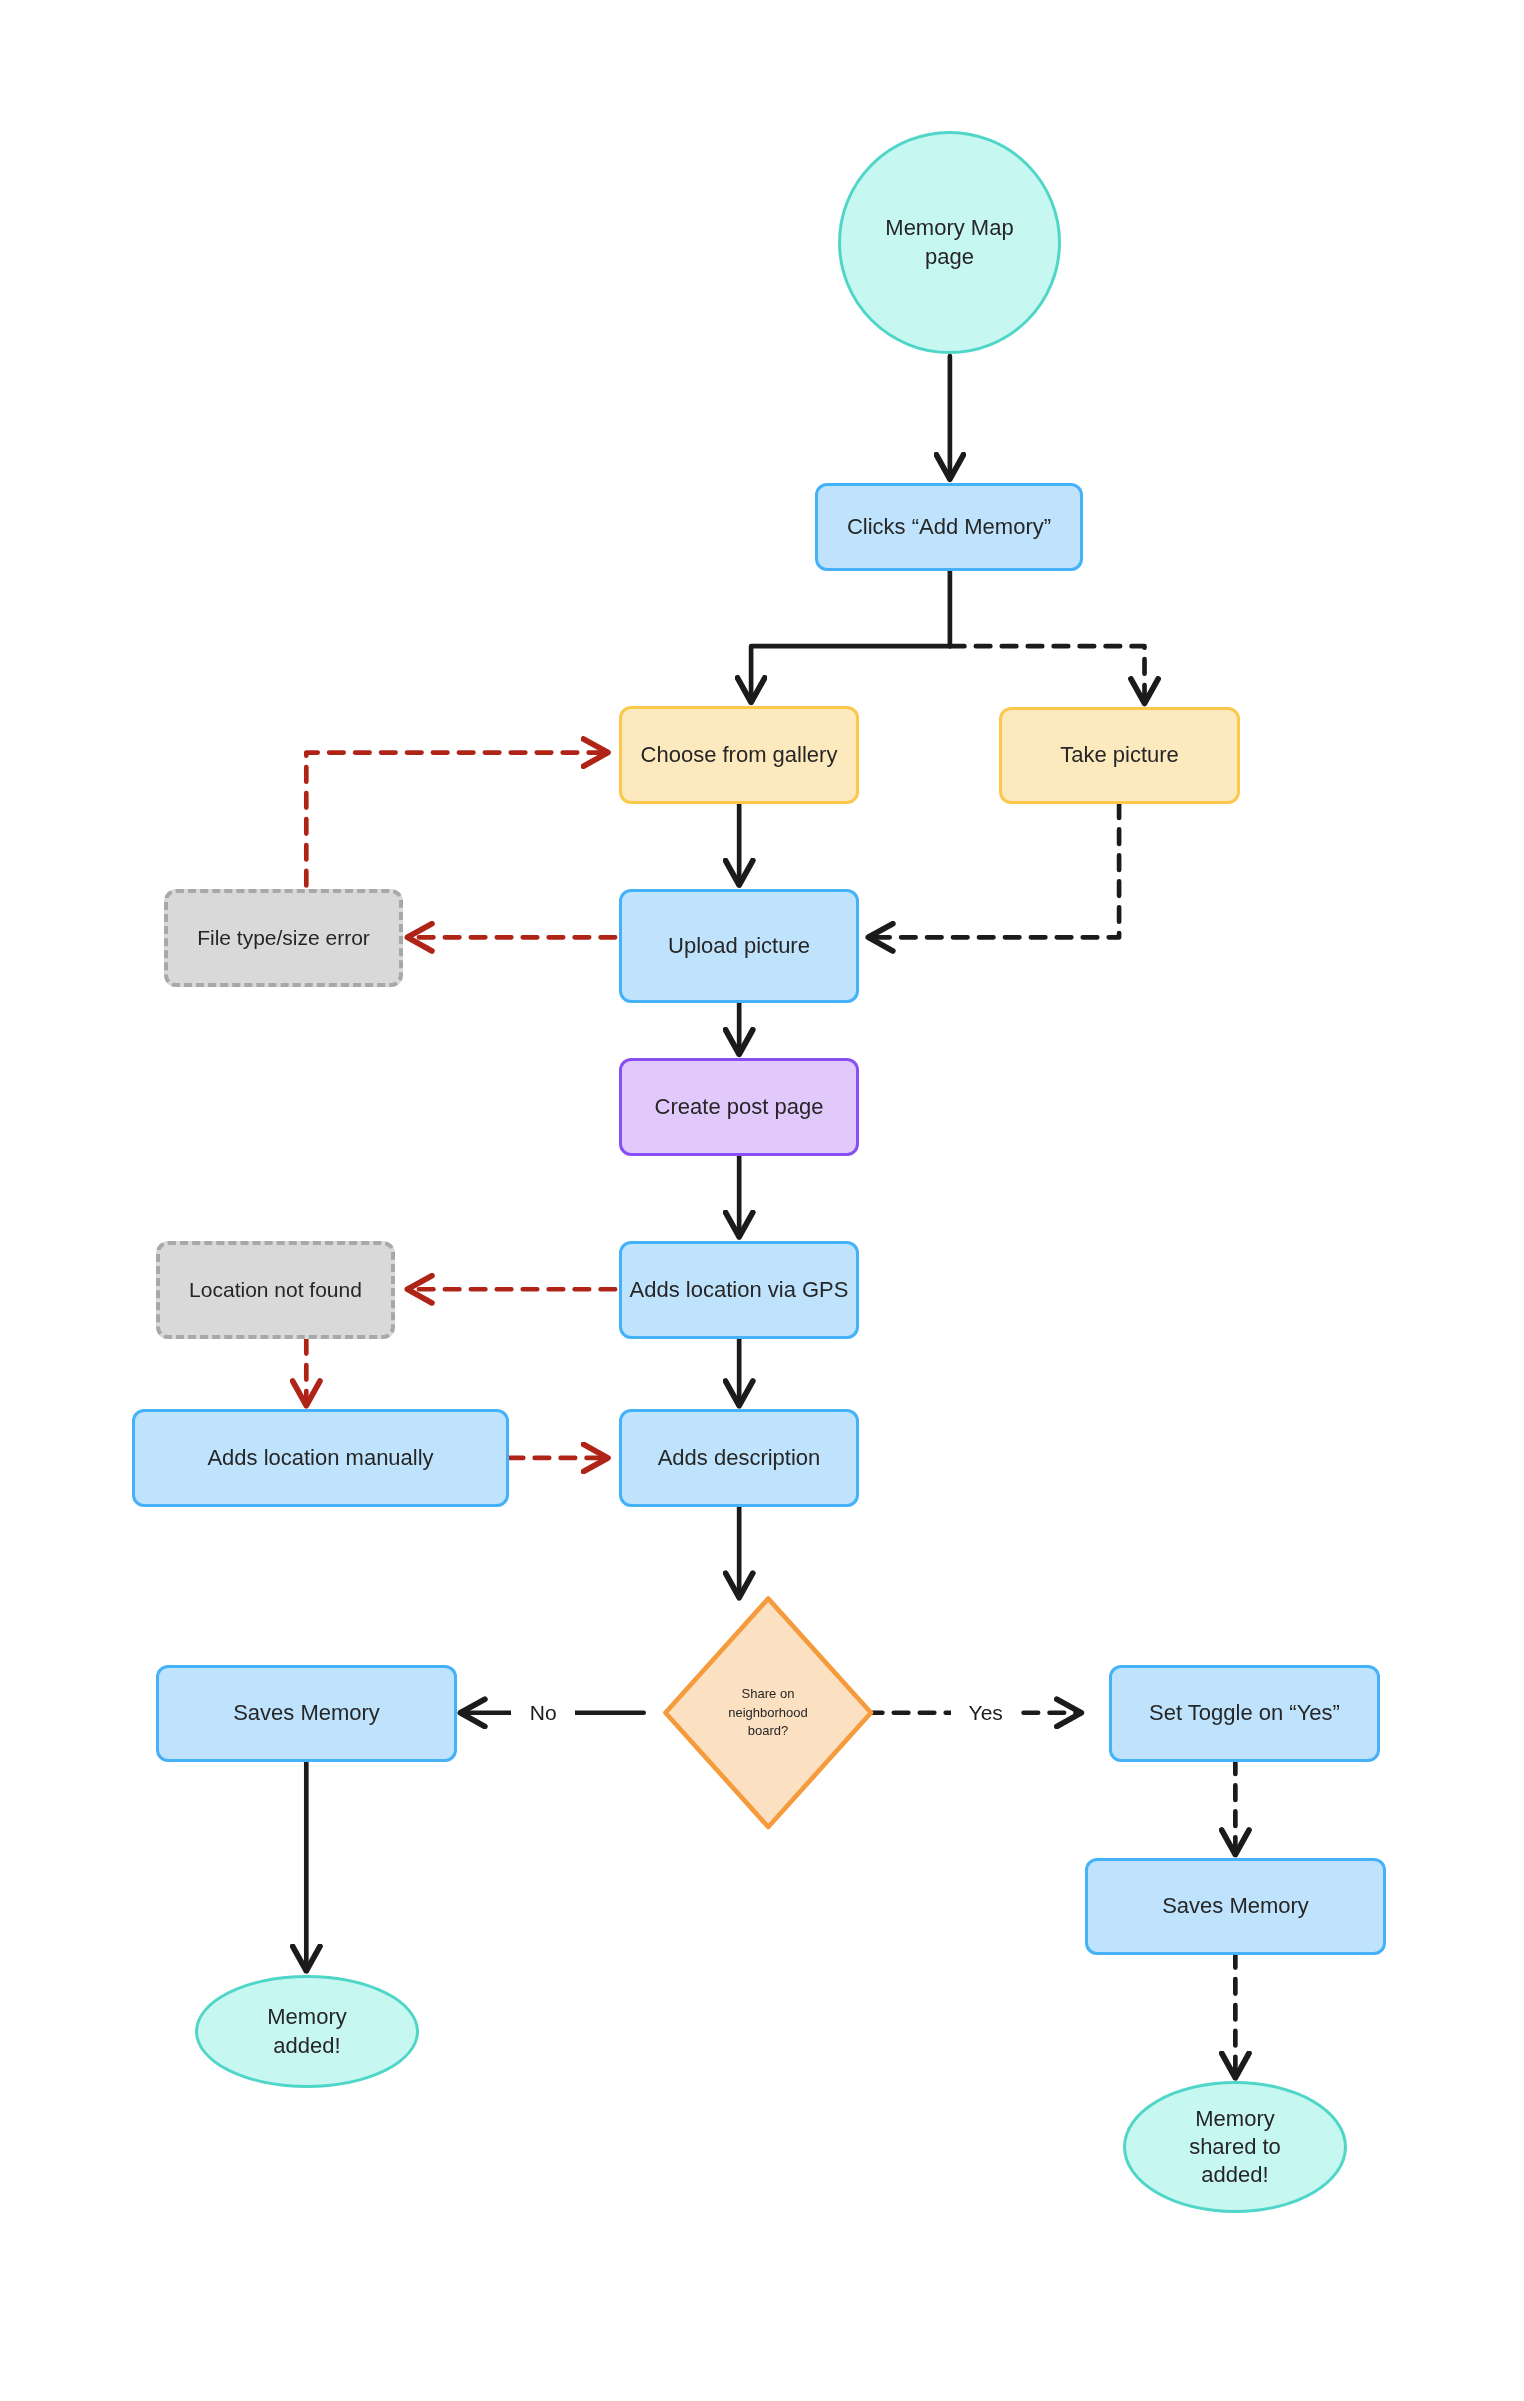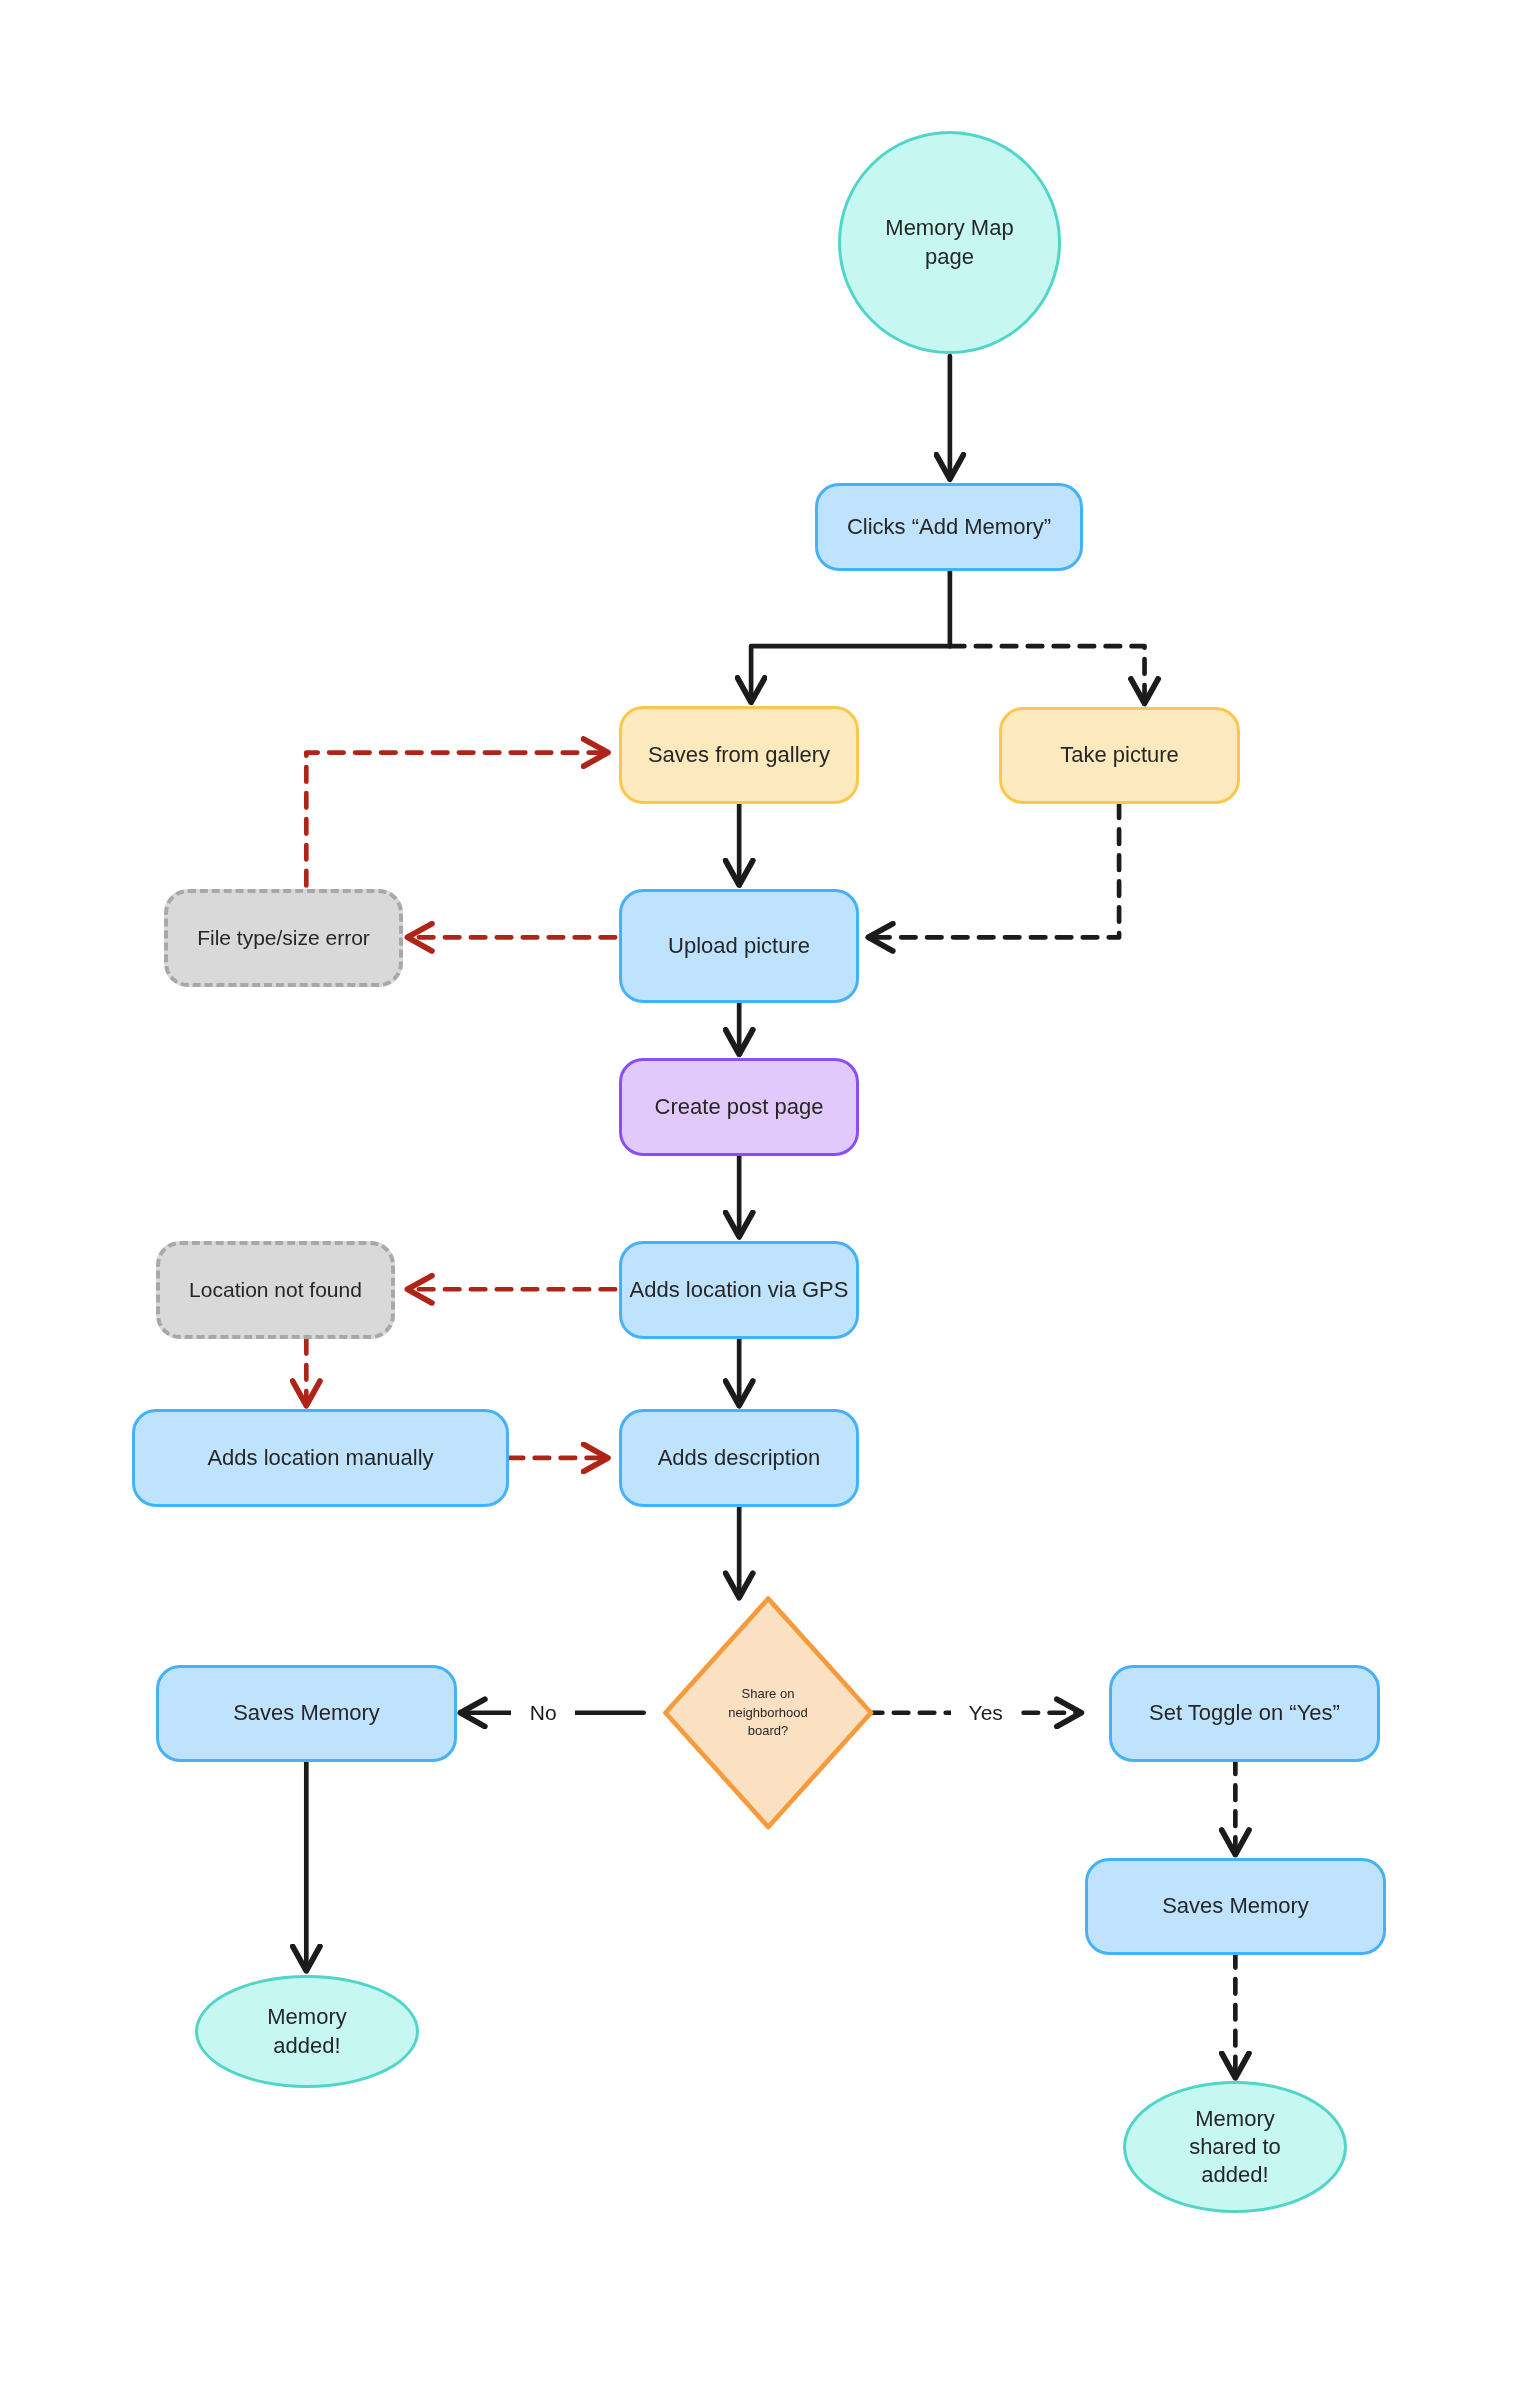--- a/index.html
+++ b/index.html
@@ -2,21 +2,21 @@
 <html style="font-size:8.3px"><head>
 <meta charset="utf-8">
 <title>Memory Map Flowchart</title>
 <style>
   html,body{margin:0;padding:0;background:#ffffff;}
   body{font-family:"Liberation Sans",sans-serif;}
   #stage{position:relative;width:1524px;height:2401px;background:#ffffff;overflow:hidden;}
   svg#wires{position:absolute;left:0;top:0;width:1524px;height:2401px;pointer-events:none;}
   .node{position:absolute;display:flex;align-items:center;justify-content:center;text-align:center;
         box-sizing:border-box;color:#262626;line-height:1.28;}
-  .rect{border-radius:24px;border-width:3.6px;border-style:solid;text-align:center;}
+  .rect{border-radius:12px;border-width:3.6px;border-style:solid;text-align:center;}
   .n-blue{background:#bfe3fd;border-color:#45b1f8;}
   .n-yellow{background:#fce9bd;border-color:#fbc84b;}
   .n-purple{background:#e1c9fb;border-color:#8a4ff4;}
   .n-gray{background:#d9d9d9;border-color:#a8a8a8;border-style:dashed;border-width:4.2px;}
   .term{border-radius:50%;border-width:3.6px;border-style:solid;background:#c7f7f1;border-color:#4fd6c8;}
   .diamond{background:transparent;border:none;}
   .diamond .dlabel{position:relative;z-index:3;font-size:13px;line-height:1.45;}
   .edge-label{position:absolute;background:#ffffff;color:#1b1b1b;font-size:21px;
               display:flex;align-items:center;justify-content:center;padding:0 6.2px;}
   .f42{font-size:22px;}
@@ -88,21 +88,21 @@
       <div>Memory Map</div>
       <div>page</div>
     </div>
   </div>
 
   <div class="node rect n-blue f42" style="left:815px;top:483px;width:268px;height:88px;">
     <span>Clicks “Add Memory”</span>
   </div>
 
   <div class="node rect n-yellow f42" style="left:619px;top:706px;width:240px;height:98px;">
-    <span>Saves from gallery</span>
+    <span>Choose from gallery</span>
   </div>
 
   <div class="node rect n-yellow f42" style="left:999px;top:707px;width:241px;height:97px;">
     <span>Take picture</span>
   </div>
 
   <div class="node rect n-gray f40" style="left:156px;top:889px;width:239px;height:98px;margin-left:8px;">
     <span>File type/size error</span>
   </div>
 

